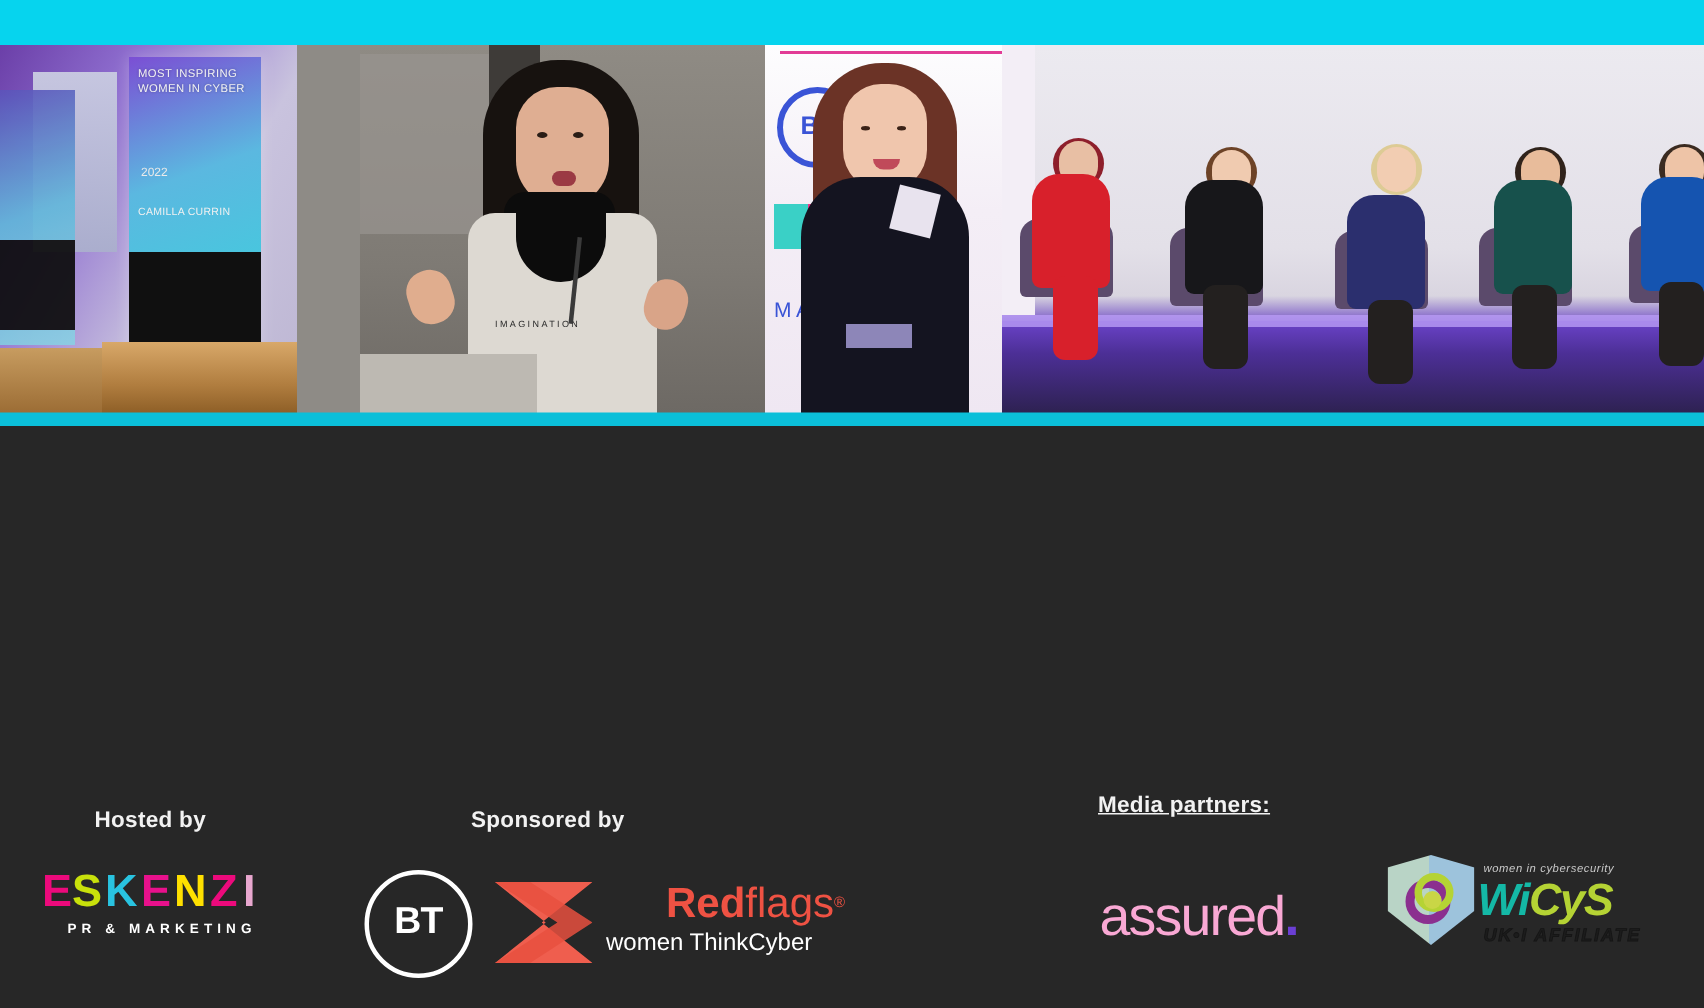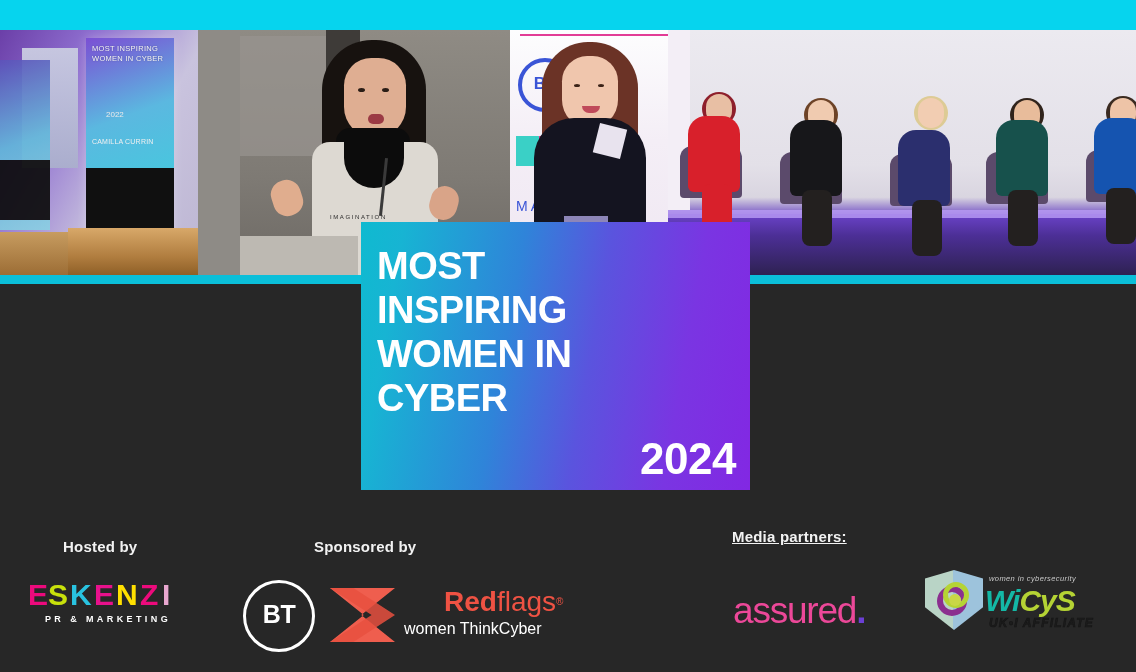--- a/index.html
+++ b/index.html
@@ -62,21 +62,21 @@
   .trophy-plate {
     position:absolute; left:0; top:130px; width:88px; height:60px;
     background:#101010;
   }
   .trophy-txt {
     position:absolute; left:6px; top:6px; right:4px;
     color:#f2f2f2; font-size:7.5px; line-height:9.5px; letter-spacing:.3px;
     font-family:"Liberation Sans",sans-serif;
     text-shadow:0 0 2px rgba(0,0,0,.3);
   }
-  .trophy-year { position:absolute; left:20px; top:72px; color:#eaeaea; font-size:8px; }
+  .trophy-year { position:absolute; left:8px; top:72px; color:#eaeaea; font-size:8px; }
   .trophy-name { position:absolute; left:6px; top:100px; color:#f0f0f0; font-size:7px; letter-spacing:.2px; }
   .plinth {
     position:absolute; left:68px; bottom:0; width:130px; height:48px;
     background: linear-gradient(180deg,#d8a869 0%, #b07d3f 60%, #8d5e26 100%);
   }
   .trophy2 {
     position:absolute; left:-20px; top:30px; width:70px; height:170px;
     background: linear-gradient(160deg,#5d4bb8 0%, #63b7db 50%, #8ccfe3 100%);
     opacity:.92;
   }
@@ -251,21 +251,21 @@
   .guru-it { position:absolute; left:88px; top:16px; color:#bcd63b; font-size:15px; font-weight:bold;
     font-family:"Liberation Sans",sans-serif; letter-spacing:-.4px; white-space:nowrap;
     transform:scaleY(1.25); transform-origin:left top; }
   .guru-guru { position:absolute; left:88px; top:34px; color:#1e1e1e; font-size:28px; font-weight:bold;
     font-family:"Liberation Sans",sans-serif; letter-spacing:-.5px; line-height:28px;
     transform:scaleY(1.2); transform-origin:left top;
     -webkit-text-stroke:1px #111; }
 
   
   .assured { position:absolute; left:733px; top:590px; }
-  .assured-txt { color:#ec4899; font-size:37px; font-family:"Liberation Sans",sans-serif; letter-spacing:-1.2px; font-weight:500; }
+  .assured-txt { color:#f9a8d4; font-size:37px; font-family:"Liberation Sans",sans-serif; letter-spacing:-1.2px; font-weight:500; }
   .assured-dot { color:#6b3fd4; font-size:37px; font-weight:700; }
 
   
   .wicys { position:absolute; left:925px; top:568px; width:130px; height:66px;font-style:italic; }
   .wicys-shield {
     position:absolute; left:0; top:2px; width:58px; height:60px;
     background: linear-gradient(90deg,#b9d4c6 0%, #b9d4c6 48%, #9dc3dc 48%, #9dc3dc 100%);
     clip-path: polygon(50% 0, 100% 14%, 100% 62%, 50% 100%, 0 62%, 0 14%);
   }
   .wicys-ring { position:absolute; left:12px; top:18px; width:30px; height:30px; border-radius:50%;
@@ -388,27 +388,20 @@
       <div class="chair" style="left:418px; bottom:74px;"></div>
       <div class="ph-hair" style="left:438px; bottom:146px; background:#3a2a20;"></div>
       <div class="ph-head" style="left:442px; bottom:148px; background:#eec4a7;"></div>
       <div class="ph-body" style="left:426px; bottom:82px; background:#1554b0;"></div>
       <div class="ph-legs" style="left:438px; bottom:32px;"></div>
     </div>
   </div>
 
   <div class="cyan-bar-bottom"></div>
 
-  <div class="title-card">
-    <div class="title-text">MOST
-INSPIRING
-WOMEN IN
-CYBER</div>
-    <div class="title-year">2024</div>
-  </div>
 
   <div class="sponsor-area">
 
     <div class="label lbl-hosted">Hosted by</div>
     <div class="label lbl-sponsored">Sponsored by</div>
     <div class="label lbl-media">Media partners:</div>
 
     <div class="eskenzi">
       <div class="esk-marks">
         <div class="esk-letter" style="color:#ec0a7c; width:20px;">E</div>

